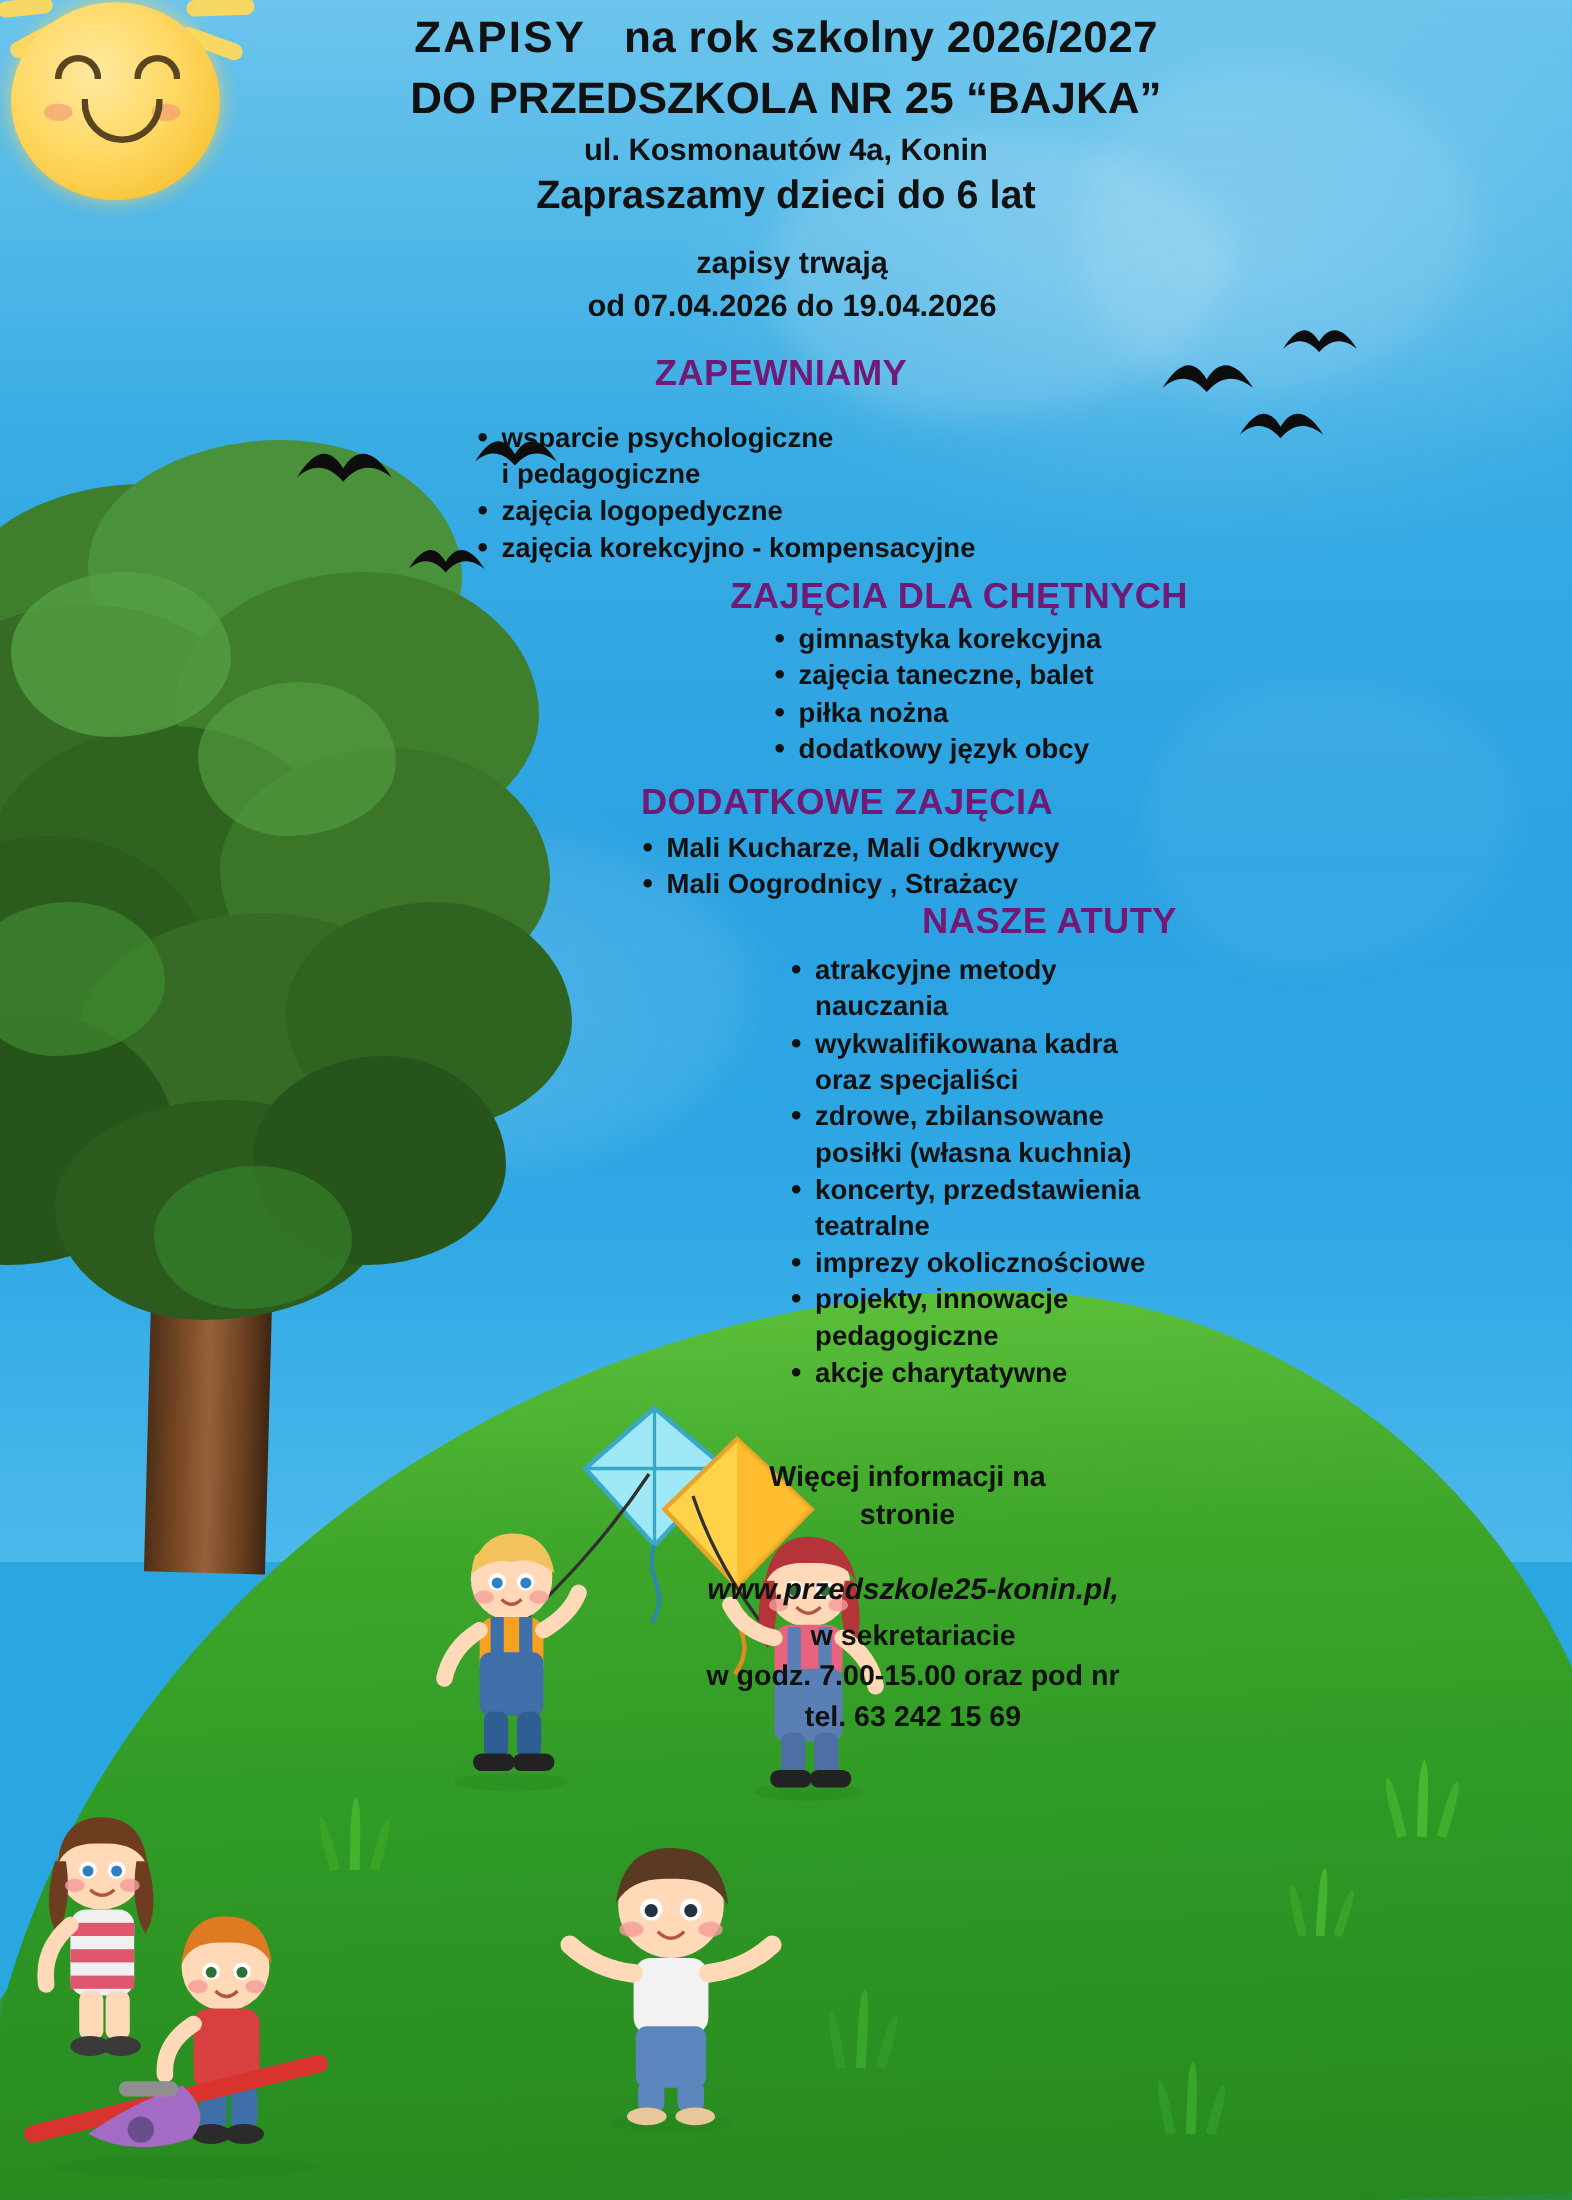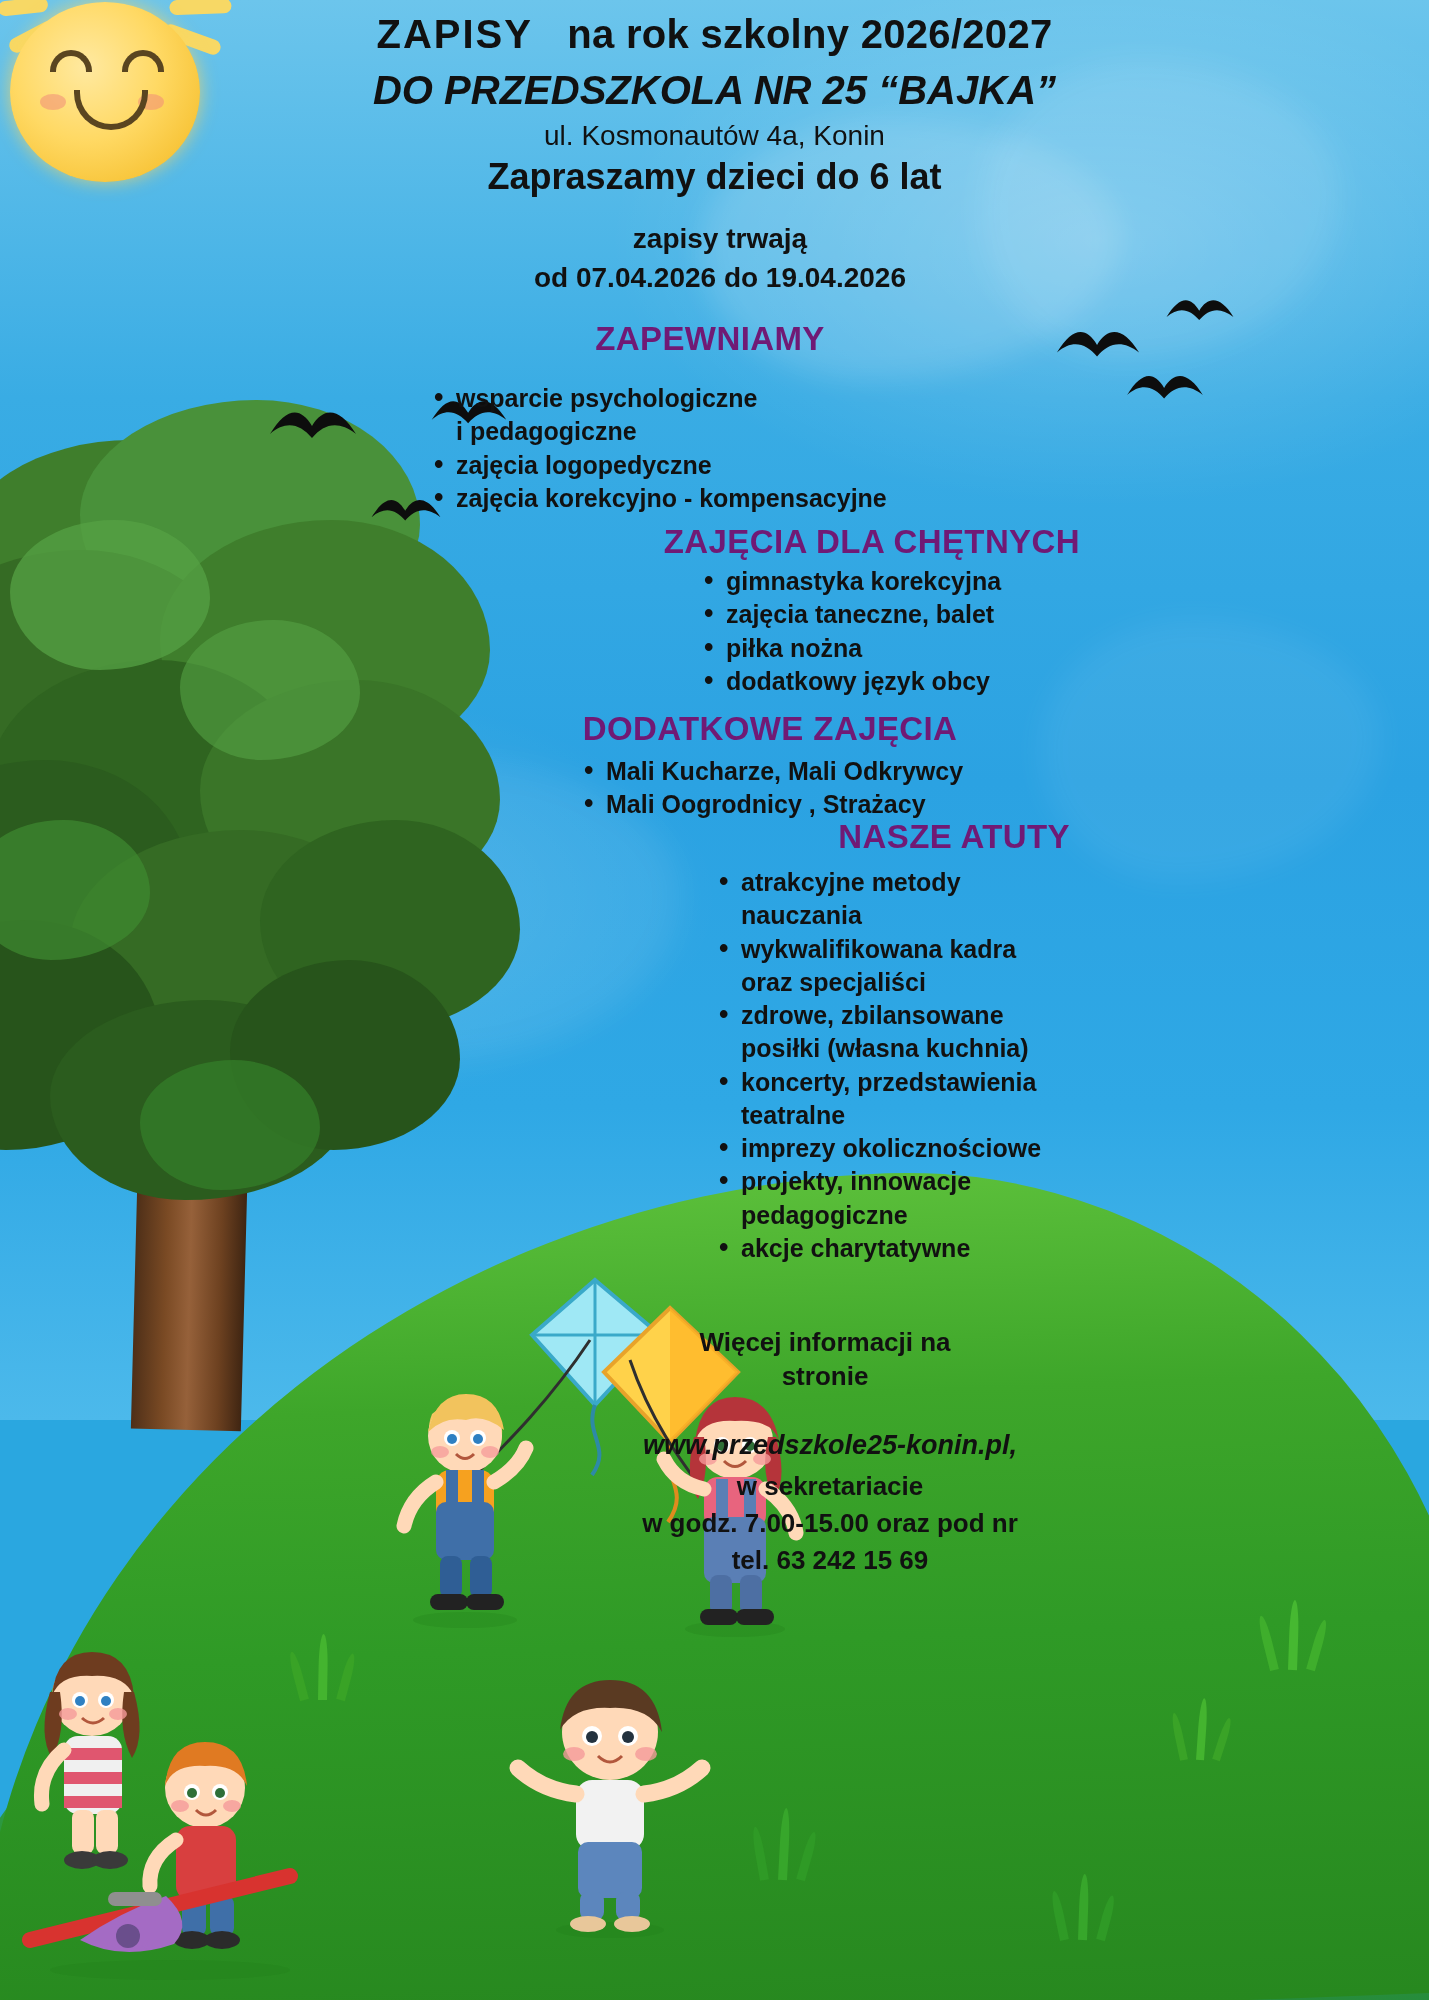--- a/index.html
+++ b/index.html
@@ -62,22 +62,22 @@
     transform:rotate(1.5deg);
   }
   .branch{position:absolute;background:linear-gradient(90deg,#4e2f18,#8a5629);border-radius:10px;transform-origin:bottom center;}
   .leaf{position:absolute;border-radius:52% 48% 55% 45%/48% 52% 48% 52%;}
   
   .bird{position:absolute;}
   
   .txt{position:absolute;color:#111;}
   .title1{left:0;right:0;top:12px;text-align:center;font-size:40px;font-weight:bold;letter-spacing:.3px;}
   .title1 .sp{letter-spacing:2px;}
-  .title2{left:0;right:0;top:68px;text-align:center;font-size:40px;font-weight:bold;font-style:italic;}
-  .addr{left:0;right:0;top:120px;text-align:center;font-size:28px;font-weight:normal;}
+  .title2{left:0;right:0;top:68px;text-align:center;font-size:40px;font-weight:bold;}
+  .addr{left:0;right:0;top:120px;text-align:center;font-size:28px;font-weight:bold;}
   .invite{left:0;right:0;top:156px;text-align:center;font-size:36px;font-weight:bold;}
   .dates{left:330px;width:780px;top:220px;text-align:center;font-size:28px;font-weight:bold;line-height:1.38;}
   .sechead{font-weight:bold;color:#701a75;font-size:33px;letter-spacing:.4px;}
   ul.bl{margin:0;padding:0;list-style:none;}
   ul.bl li{position:relative;padding-left:26px;font-size:25px;font-weight:bold;line-height:1.33;color:#111;}
   ul.bl li::before{content:"•";position:absolute;left:4px;top:-2px;font-size:27px;line-height:1.33;}
   .blk{position:absolute;}
   .b-zap-h{left:430px;width:560px;top:320px;text-align:center;}
   .b-zap-l{left:430px;width:640px;top:382px;}
   .b-chet-h{left:520px;width:560px;top:523px;text-align:right;}

